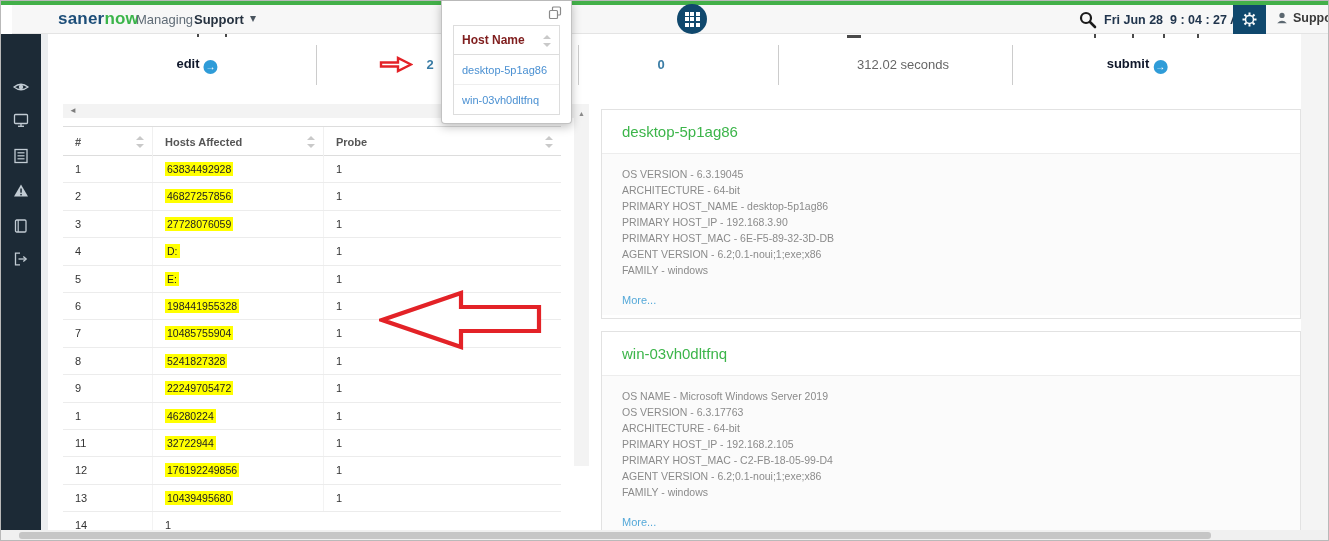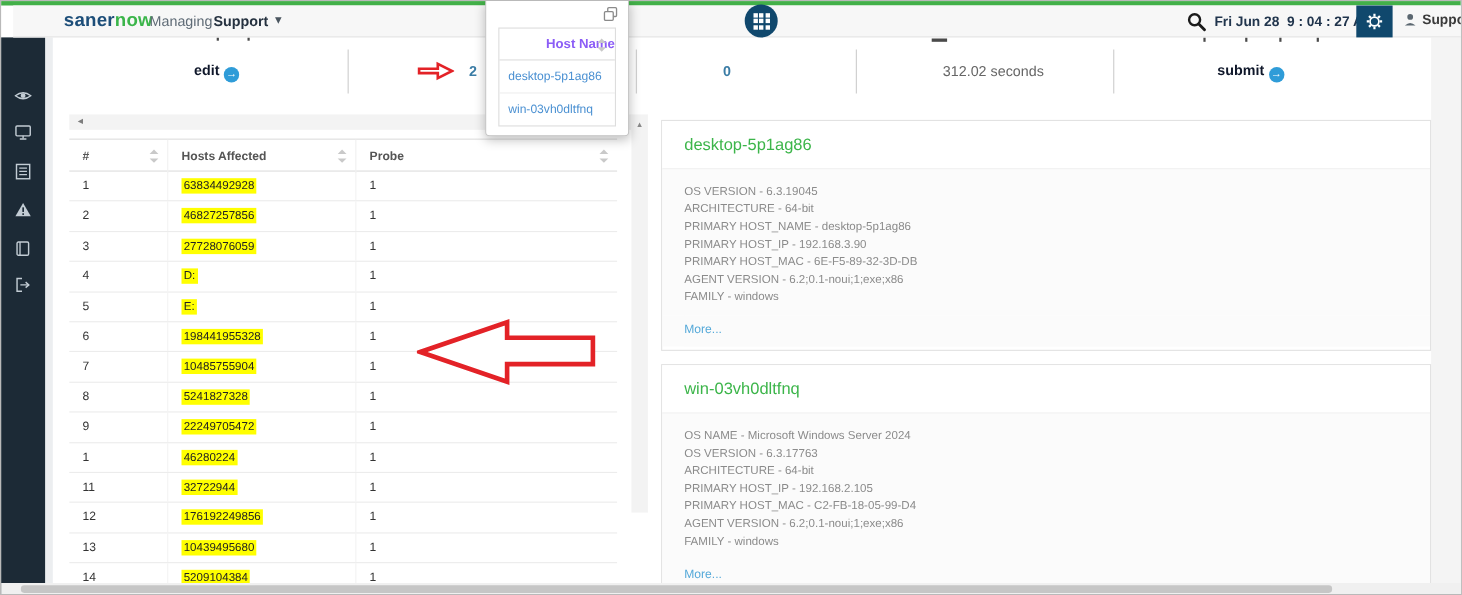--- a/index.html
+++ b/index.html
@@ -68,22 +68,22 @@
   
   .arrow-small{ position:absolute; left:378px; top:54px; z-index:45; }
   .arrow-big{ position:absolute; left:378px; top:287px; z-index:45; }
 
   
   .popup{ position:absolute; left:440px; top:0; width:131px; height:123px; background:#fff;
           border:1px solid #c2c2c2; border-top:none; border-radius:0 0 4px 4px;
           box-shadow:0 3px 10px rgba(0,0,0,.25); z-index:60; }
   .copy-ic{ position:absolute; right:9px; top:5px; cursor:pointer; }
   .popup-table{ position:absolute; left:11px; top:24px; right:11px; height:90px; border:1px solid #ddd; }
-  .popup-th{ height:29px; line-height:29px; padding-left:8px; font-size:12px; font-weight:bold; color:#8b5cf6;
-             border-bottom:1px solid #ddd; position:relative; cursor:pointer;text-align:right; }
+  .popup-th{ height:29px; line-height:29px; padding-left:8px; font-size:12px; font-weight:bold; color:#7f1d1d;
+             border-bottom:1px solid #ddd; position:relative; cursor:pointer; }
   .popup-row{ height:30px; line-height:30px; padding-left:8px; font-size:11px; color:#4a90d2; cursor:pointer; }
   .popup-row:first-of-type{ border-bottom:1px solid #eee; }
 
   
   .right-gutter{ position:absolute; left:1300px; top:33px; right:0; bottom:0; background:#f4f4f4; z-index:4; }
   .card{ position:absolute; left:600px; width:700px; background:#fff; border:1px solid #e2e2e2; z-index:8; }
   .card1{ top:108px; height:210px; }
   .card2{ top:330px; height:208px; }
   .card-title{ height:44px; line-height:44px; padding-left:20px; color:#3cb54a; font-size:15px;
                border-bottom:1px solid #ededed; background:#fff; }
@@ -292,21 +292,20 @@
         </div>
 
         <div class="trow">
           <div class="tcell">13</div>
           <div class="tcell"><span class="hl">10439495680</span></div>
           <div class="tcell">1</div>
         </div>
 
         <div class="trow">
           <div class="tcell">14</div>
-          <div class="tcell"><span class="hl">5209104384</span></div>
           <div class="tcell">1</div>
         </div>
       </div>
   </div>
 
   <svg class="arrow-small" width="34" height="19" viewBox="0 0 34 19">
     <polygon points="2,7.5 19,7.5 19,3 32,9.5 19,16 19,11.5 2,11.5" fill="#fff" stroke="#e32227" stroke-width="2.4" stroke-linejoin="miter"></polygon>
   </svg>
   <svg class="arrow-big" width="164" height="64" viewBox="0 0 164 64">
     <polygon points="3,32 82,5 82,19 160,19 160,43 82,43 82,59" fill="#fff" stroke="#e32227" stroke-width="4.2" stroke-linejoin="miter"></polygon>
@@ -346,21 +345,21 @@
     <div class="card-body-wrap">
         <div class="more">More...</div>
       </div>
   </div>
 
   <div class="card card2">
     <div class="card-title">win-03vh0dltfnq</div>
     <div class="card-body">
       <div class="lines">
 
-      <div class="dline">OS NAME - Microsoft Windows Server 2024</div>
+      <div class="dline">OS NAME - Microsoft Windows Server 2019</div>
           <div class="dline">OS VERSION - 6.3.17763</div>
           <div class="dline">ARCHITECTURE - 64-bit</div>
           <div class="dline">PRIMARY HOST_IP - 192.168.2.105</div>
           <div class="dline">PRIMARY HOST_MAC - C2-FB-18-05-99-D4</div>
           <div class="dline">AGENT VERSION - 6.2;0.1-noui;1;exe;x86</div>
           <div class="dline">FAMILY - windows</div>
         </div>
     </div>
     <div class="card-body-wrap">
         <div class="more">More...</div>

